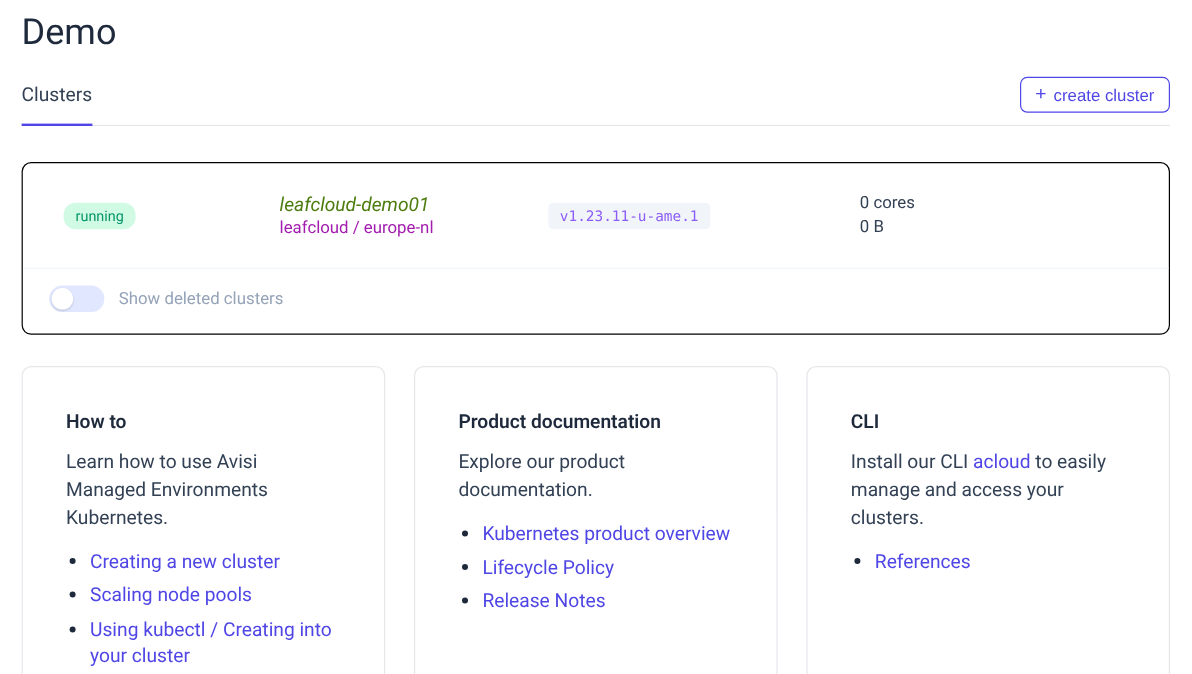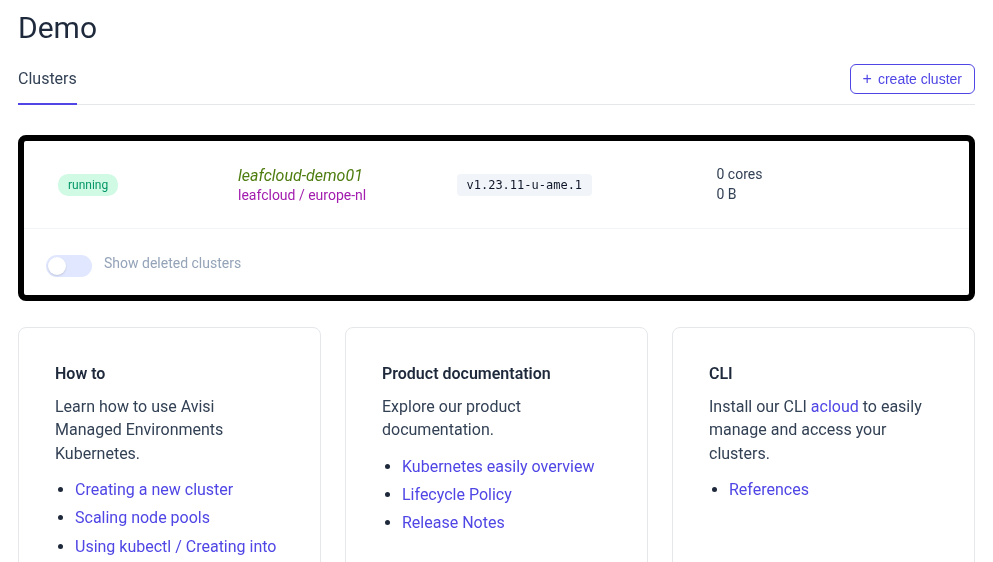--- a/index.html
+++ b/index.html
@@ -59,21 +59,21 @@
     margin-bottom: 10px;
   }
   .create-btn .plus {
     font-size: 16px;
     line-height: 1;
   }
 
   
   .clusters-box {
     margin-top: 30px;
-    border: 6px solid #000000;
+    border: 1px solid #000000;
     border-radius: 8px;
     overflow: hidden;
   }
   .cluster-row {
     display: grid;
     grid-template-columns: 180px 1fr 260px 1fr;
     align-items: center;
     padding: 24px 34px;
   }
   .badge {
@@ -92,37 +92,37 @@
     margin-bottom: 2px;
     font-style: italic;
   }
   .cluster-loc {
     color: #a21caf;
     font-size: 14px;
   }
   .ver-badge {
     display: inline-block;
     background: #f1f5f9;
-    color: #0f172a;
+    color: #8b5cf6;
     font-size: 12px;
     padding: 4px 10px;
     border-radius: 4px;
     font-family: ui-monospace, SFMono-Regular, Menlo, Consolas, monospace;
   }
   .resources {
     color: #334155;
     font-size: 14px;
     line-height: 1.4;
   }
 
   .showdel-row {
     display: flex;
-    align-items: flex-start;
+    align-items: center;
     gap: 12px;
-    padding: 26px 22px 18px 22px;
+    padding: 14px 22px 18px 22px;
     border-top: 1px solid #f1f5f9;
   }
   .toggle {
     width: 46px; height: 22px;
     background: #e0e7ff;
     border-radius: 999px;
     position: relative;
     cursor: pointer;
   }
   .toggle-knob {
@@ -220,21 +220,21 @@
         <li><a class="link">Creating a new cluster</a></li>
         <li><a class="link">Scaling node pools</a></li>
         <li><a class="link">Using kubectl / Creating into your cluster</a></li>
       </ul>
     </div>
 
     <div class="card">
       <h3 class="card-title">Product documentation</h3>
       <p class="card-text">Explore our product documentation.</p>
       <ul>
-        <li><a class="link">Kubernetes easily overview</a></li>
+        <li><a class="link">Kubernetes product overview</a></li>
         <li><a class="link">Lifecycle Policy</a></li>
         <li><a class="link">Release Notes</a></li>
       </ul>
     </div>
 
     <div class="card">
       <h3 class="card-title">CLI</h3>
       <p class="card-text">
         <span>Install our CLI </span><a class="link">acloud</a><span> to easily manage and access your clusters.</span>
       </p>

